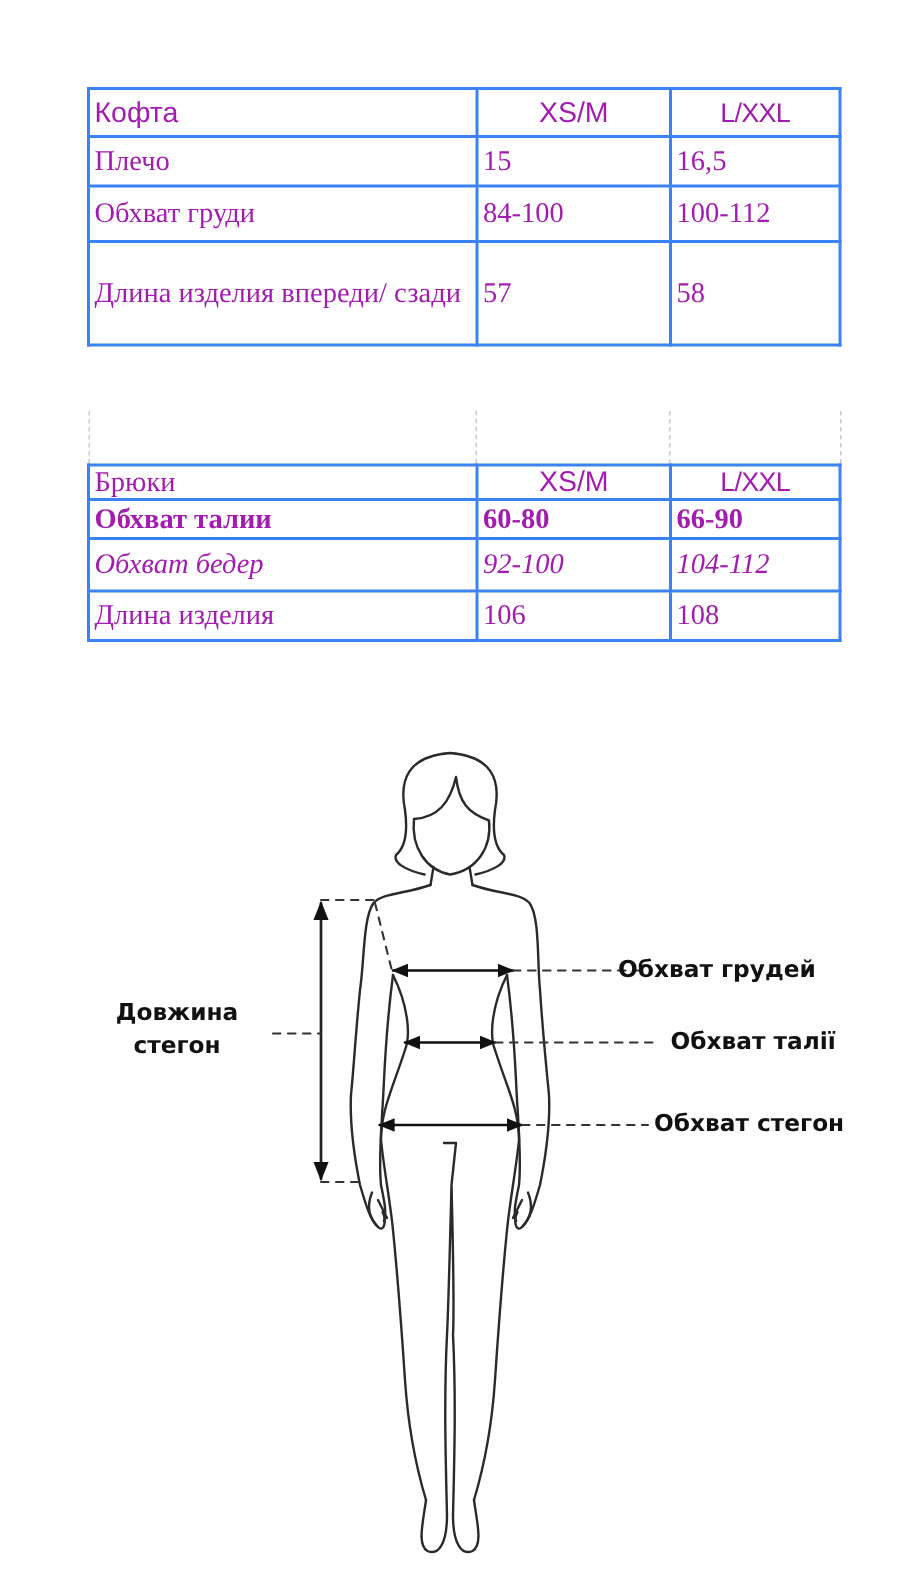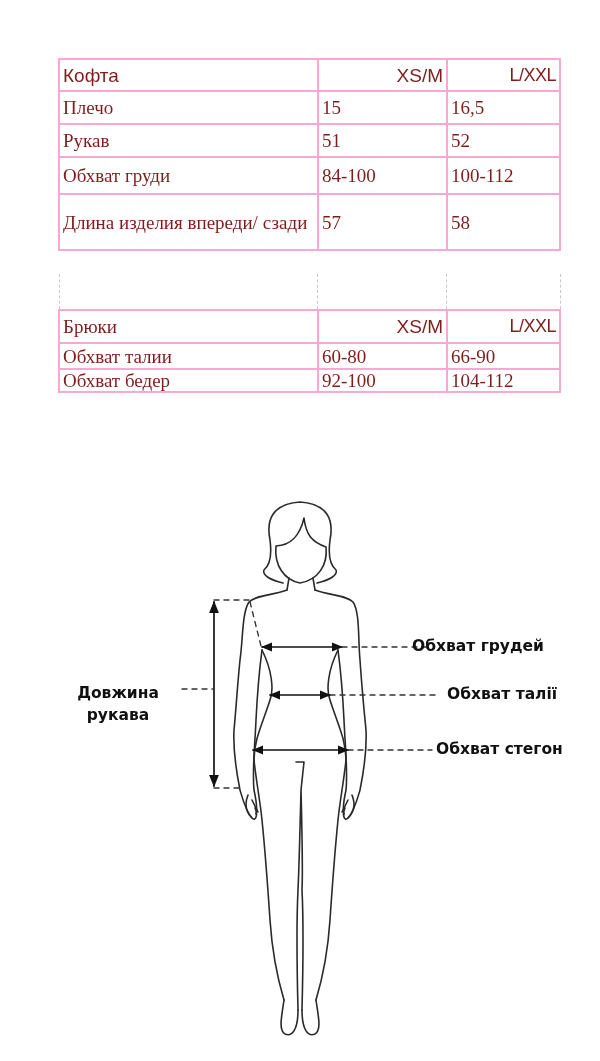--- a/index.html
+++ b/index.html
@@ -6,29 +6,29 @@
   body { width: 600px; height: 1061px; position: relative; overflow: hidden; }
 
   .gridguide {
     position: absolute; border-left: 1px dashed #c8c8c8; width: 0;
   }
   .size-table {
     position: absolute; left: 58px; width: 501px;
     border-collapse: collapse; table-layout: fixed;
   }
   .size-table td {
-    border: 2px solid #f9a8d4; padding: 0 3px; color: #7f1d1d;
+    border: 2px solid #3b82f6; padding: 0 3px; color: #a21caf;
     font-family: "Liberation Serif", serif; font-size: 19px;
     vertical-align: middle; line-height: 21px;
   }
   .size-table td.val { }
   .size-table td.head-sans {
     font-family: "Liberation Sans", sans-serif; font-size: 19px;
   }
-  .size-table td.head-sans.center { text-align: right; }
+  .size-table td.head-sans.center { text-align: center; }
   .size-table td.head-sans.narrow { font-size: 18px; letter-spacing: -0.5px; }
   .size-table col.c1 { width: 259px; }
   .size-table col.c2 { width: 129px; }
   .size-table col.c3 { width: 113px; }
 
   #figure-area { position: absolute; left: 0; top: 490px; width: 600px; height: 571px; }
   .fig-label {
     position: absolute; font-family: "DejaVu Sans", sans-serif; font-weight: bold;
     font-size: 15.5px; color: #111; white-space: nowrap;
   }
@@ -52,59 +52,59 @@
       <tr style="height:32px;">
     <td class="head-sans">Кофта</td>
     <td class="head-sans center">XS/M</td>
     <td class="head-sans center narrow">L/XXL</td>
   </tr>
   <tr style="height:33px;">
     <td>Плечо</td>
     <td class="val">15</td>
     <td class="val">16,5</td>
   </tr>
-  <tr style="height:33px;">
-    <td>Рукав</td>
-    <td class="val">51</td>
-    <td class="val">52</td>
-  </tr>
   <tr style="height:37px;">
     <td>Обхват груди</td>
     <td class="val">84-100</td>
     <td class="val">100-112</td>
   </tr>
-  <tr style="height:56px;">
+  <tr style="height:69px;">
     <td>Длина изделия впереди/ сзади</td>
     <td class="val">57</td>
     <td class="val">58</td>
   </tr>
 </tbody>
   </table>
 
 <table class="size-table" style="top:309px;">
   <colgroup>
       <col class="c1">
       <col class="c2">
       <col class="c3">
     </colgroup>
   <tbody>
-      <tr style="height:33px;">
+      <tr style="height:23px;">
     <td>Брюки</td>
     <td class="head-sans center">XS/M</td>
     <td class="head-sans center narrow">L/XXL</td>
   </tr>
-  <tr style="height:26px;">
+  <tr style="height:26px;font-weight:bold;">
     <td>Обхват талии</td>
     <td class="val">60-80</td>
     <td class="val">66-90</td>
   </tr>
-  <tr style="height:23px;">
+  <tr style="height:35px;font-style:italic;">
     <td>Обхват бедер</td>
     <td class="val">92-100</td>
     <td class="val">104-112</td>
+  </tr>
+  <tr style="height:33px;">
+    <td>Длина изделия</td>
+    <td class="val">106</td>
+    <td class="val">108</td>
   </tr>
 </tbody>
   </table>
 
 <div id="figure-area">
   <svg width="600" height="571" viewBox="0 490 600 571" xmlns="http://www.w3.org/2000/svg" fill="none" stroke="#2a2a2a" stroke-width="1.6" stroke-linejoin="round" stroke-linecap="round">
     <defs>
       <marker id="ah" viewBox="0 0 10 10" refX="9" refY="5" markerWidth="7" markerHeight="7" orient="auto-start-reverse">
         <path d="M0,1 L10,5 L0,9 Z" fill="#111" stroke="none"></path>
       </marker>
@@ -139,20 +139,20 @@
     <line x1="262" y1="647" x2="342" y2="647" stroke="#111" stroke-width="1.6" marker-start="url(#ah)" marker-end="url(#ah)"></line>
     <line x1="342" y1="647" x2="428" y2="647" stroke="#333" stroke-width="1.4" stroke-dasharray="5,5"></line>
 
     <line x1="270" y1="695" x2="330" y2="695" stroke="#111" stroke-width="1.6" marker-start="url(#ah)" marker-end="url(#ah)"></line>
     <line x1="330" y1="695" x2="436" y2="695" stroke="#333" stroke-width="1.4" stroke-dasharray="5,5"></line>
 
     <line x1="253" y1="750" x2="348" y2="750" stroke="#111" stroke-width="1.6" marker-start="url(#ah)" marker-end="url(#ah)"></line>
     <line x1="348" y1="750" x2="432" y2="750" stroke="#333" stroke-width="1.4" stroke-dasharray="5,5"></line>
   </svg>
 
-  <div class="fig-label sleeve-label" style="left:68px; top:192px; width:100px;">
+  <div class="fig-label sleeve-label" style="left:68px; top:174px; width:100px;">
     <div>Довжина</div>
-    <div>рукава</div>
+    <div>стегон</div>
   </div>
   <div class="fig-label" style="left:412px; top:147px;">Обхват грудей</div>
   <div class="fig-label" style="left:447px; top:195px;">Обхват талії</div>
   <div class="fig-label" style="left:436px; top:250px;">Обхват стегон</div>
 </div>
 
 </body></html>

